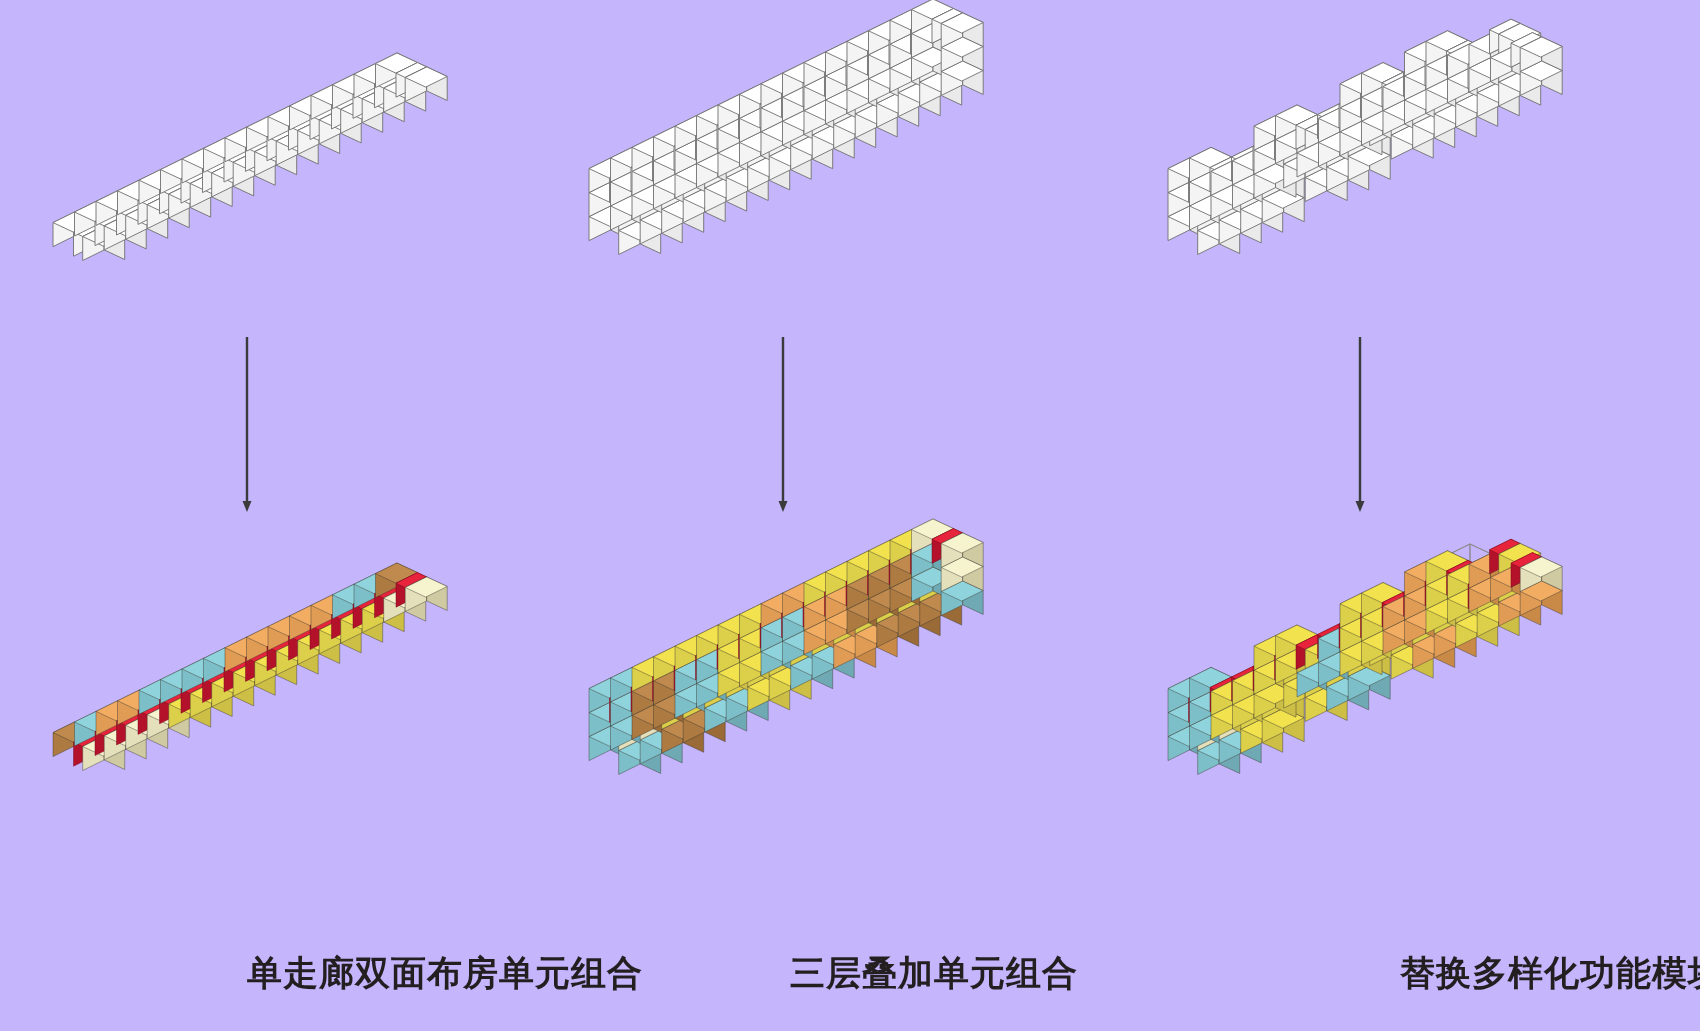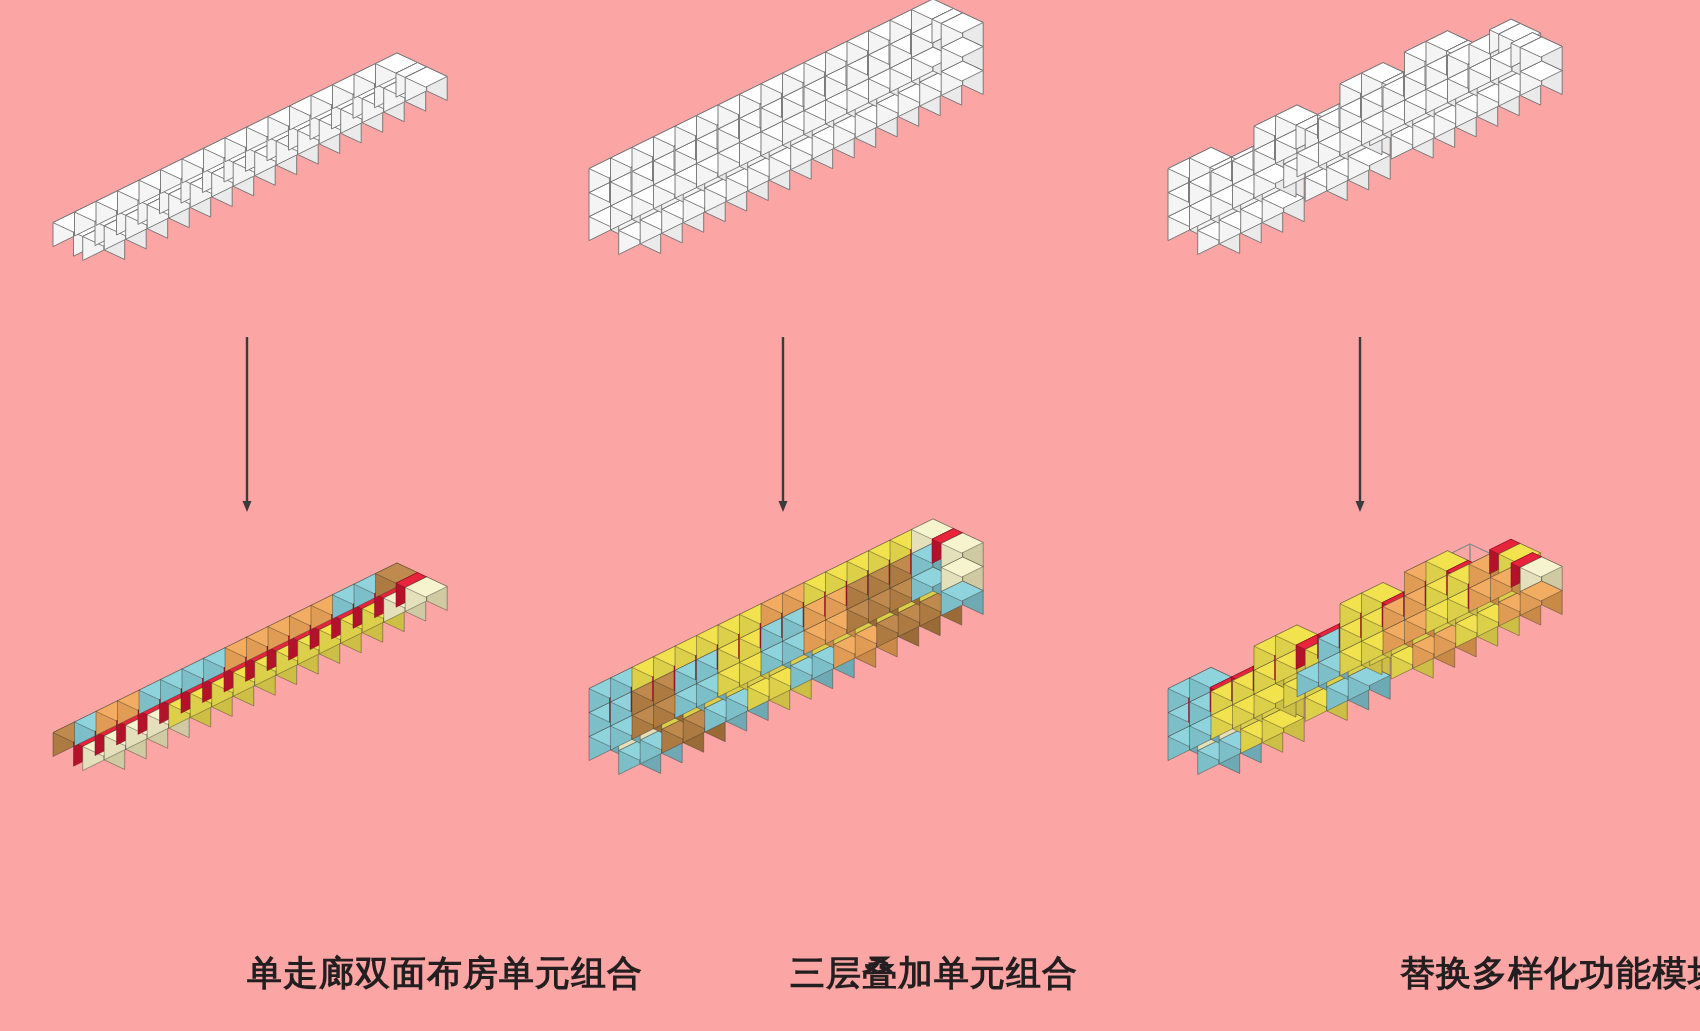--- a/index.html
+++ b/index.html
@@ -35,21 +35,21 @@
     white-space: nowrap;
     font-family: "DejaVu Sans", "Liberation Sans", sans-serif;
   }
   svg { display: block; overflow: visible; }
   .arrow-line { stroke: #3b3b3b; stroke-width: 2.4; }
   .arrow-head { fill: #3b3b3b; }
 </style>
 </head>
 <body>
 
-<div id="board" style="background: #fca5a5;">
+<div id="board" style="background: #c4b5fd;">
     <div class="panel" style="left: 44.8875px; top: 21.44px;">
       <svg width="410.225" height="257.12" viewBox="0 0 410.225 257.12">
         <g transform="translate(8.0,225.6)">
           <polygon points="0.0,-24.0 0.0,0.0 21.5,-10.6 21.5,-34.6" fill="#f4f4f4" stroke="#6f6f6f" stroke-width="0.9" stroke-linejoin="round"></polygon>
           <polygon points="21.5,-34.6 21.5,-10.6 42.0,-1.0 42.0,-25.0" fill="#eaeaea" stroke="#6f6f6f" stroke-width="0.9" stroke-linejoin="round"></polygon>
           <polygon points="0.0,-24.0 21.5,-34.6 42.0,-25.0 20.5,-14.4" fill="#ffffff" stroke="#6f6f6f" stroke-width="0.9" stroke-linejoin="round"></polygon>
           <polygon points="20.5,-14.4 20.5,9.6 42.0,-1.0 42.0,-25.0" fill="#f4f4f4" stroke="#6f6f6f" stroke-width="0.9" stroke-linejoin="round"></polygon>
           <polygon points="42.0,-25.0 42.0,-1.0 51.2,3.3 51.2,-20.7" fill="#eaeaea" stroke="#6f6f6f" stroke-width="0.9" stroke-linejoin="round"></polygon>
           <polygon points="20.5,-14.4 42.0,-25.0 51.2,-20.7 29.7,-10.1" fill="#ffffff" stroke="#6f6f6f" stroke-width="0.9" stroke-linejoin="round"></polygon>
           <polygon points="29.7,-10.1 29.7,13.9 51.2,3.3 51.2,-20.7" fill="#f4f4f4" stroke="#6f6f6f" stroke-width="0.9" stroke-linejoin="round"></polygon>

